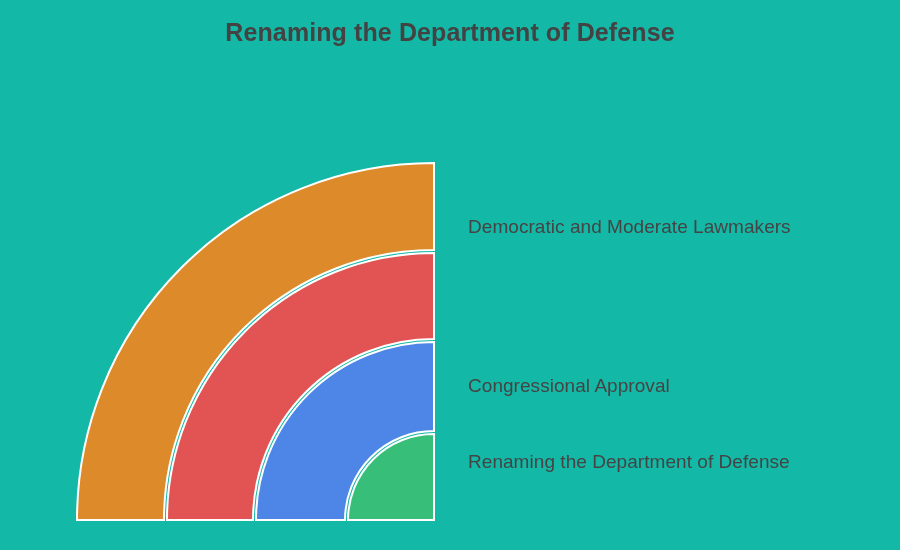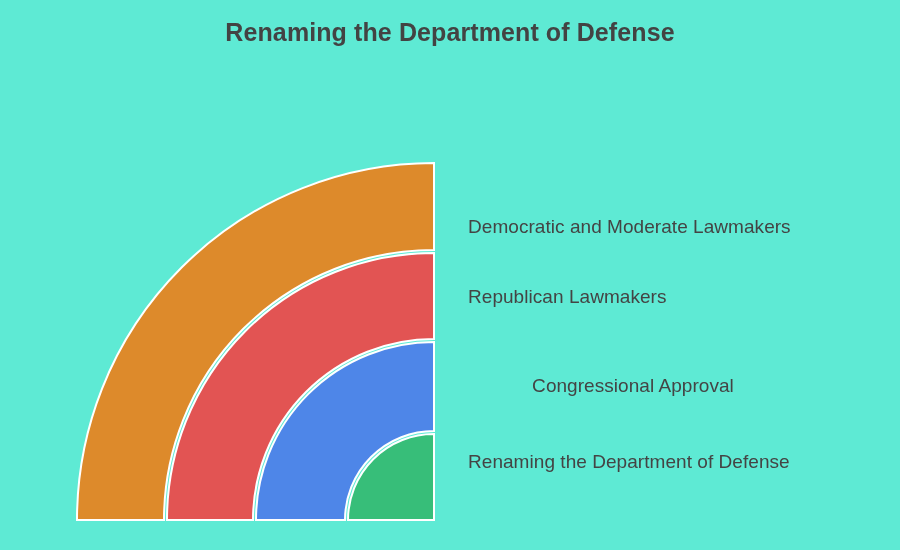--- a/index.html
+++ b/index.html
@@ -12,21 +12,21 @@
     background: #ffffff;
     font-family: "Liberation Sans", sans-serif;
     overflow: hidden;
     position: relative;
   }
 
   #page {
     position: relative;
     width: 900px;
     height: 550px;
-    background: #5eead4;
+    background: #14b8a6;
   }
 
   
   #chart-title {
     position: absolute;
     top: 17px;
     left: 0;
     width: 900px;
     text-align: center;
     font-size: 25px;
@@ -78,17 +78,16 @@
 
       <path id="ring-1" d="M 167 520 A 267 267 0 0 1 434 253 L 434 339 A 181 181 0 0 0 253 520 Z" fill="#e25453" stroke="#ffffff" stroke-width="2"></path>
 
       <path id="ring-2" d="M 256 520 A 178 178 0 0 1 434 342 L 434 431 A 89 89 0 0 0 345 520 Z" fill="#4e86e8" stroke="#ffffff" stroke-width="2"></path>
 
       <path id="ring-3" d="M 348 520 A 86 86 0 0 1 434 434 L 434 520 Z" fill="#37be79" stroke="#ffffff" stroke-width="2"></path>
     </svg>
   </div>
 
   <div class="series-label" id="label-0" style="color: rgb(68, 68, 68);">Democratic and Moderate Lawmakers</div>
-  <div class="series-label" id="label-1" style="color: rgb(68, 68, 68);">Republican Lawmakers</div>
-  <div class="series-label" id="label-2" style="color: rgb(68, 68, 68); text-align: center;">Congressional Approval</div>
+  <div class="series-label" id="label-2" style="color: rgb(68, 68, 68);">Congressional Approval</div>
   <div class="series-label" id="label-3" style="color: rgb(68, 68, 68);">Renaming the Department of Defense</div>
 
 </div>
 
 </body></html>

